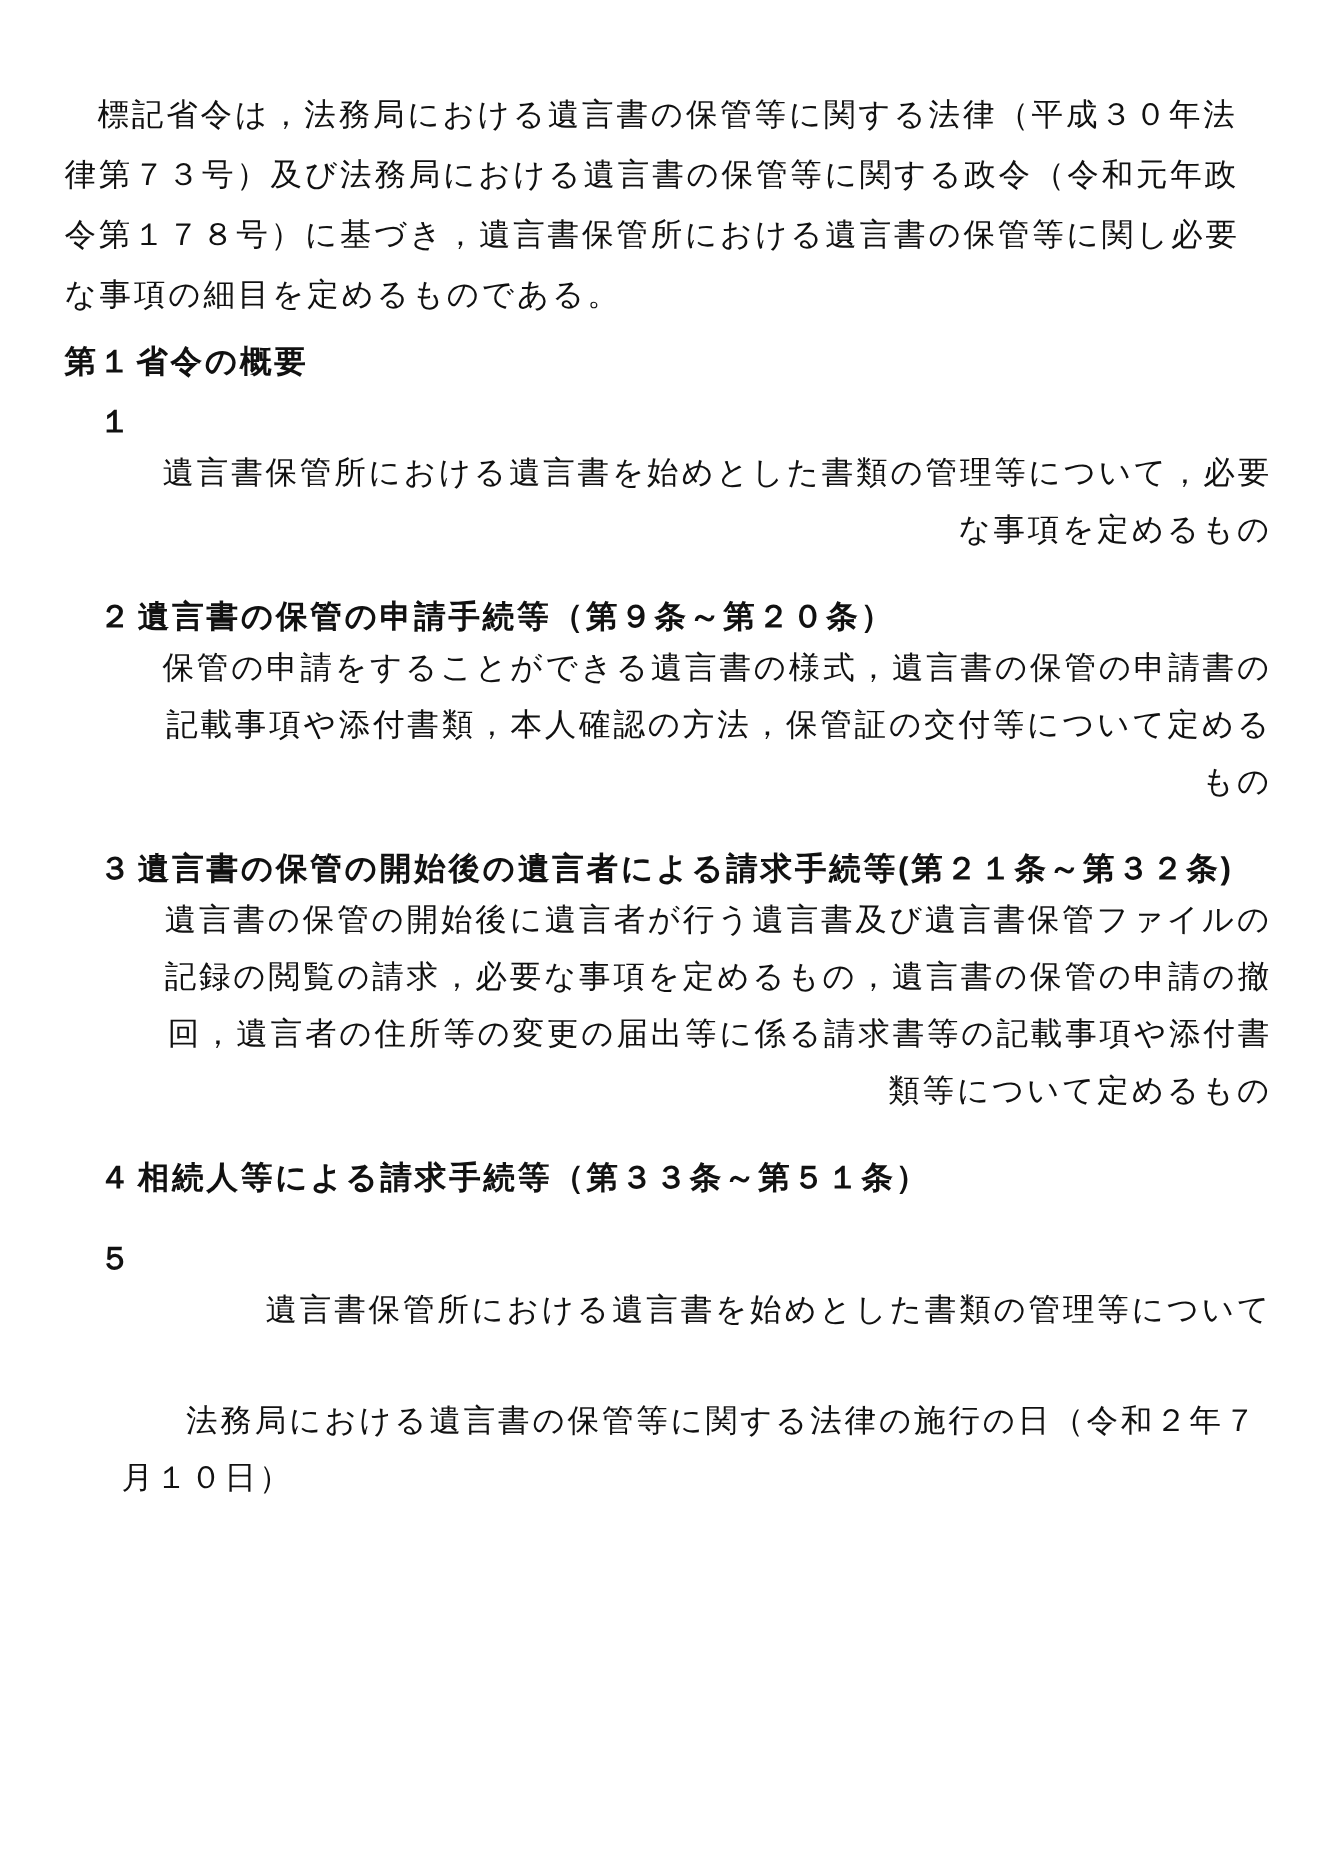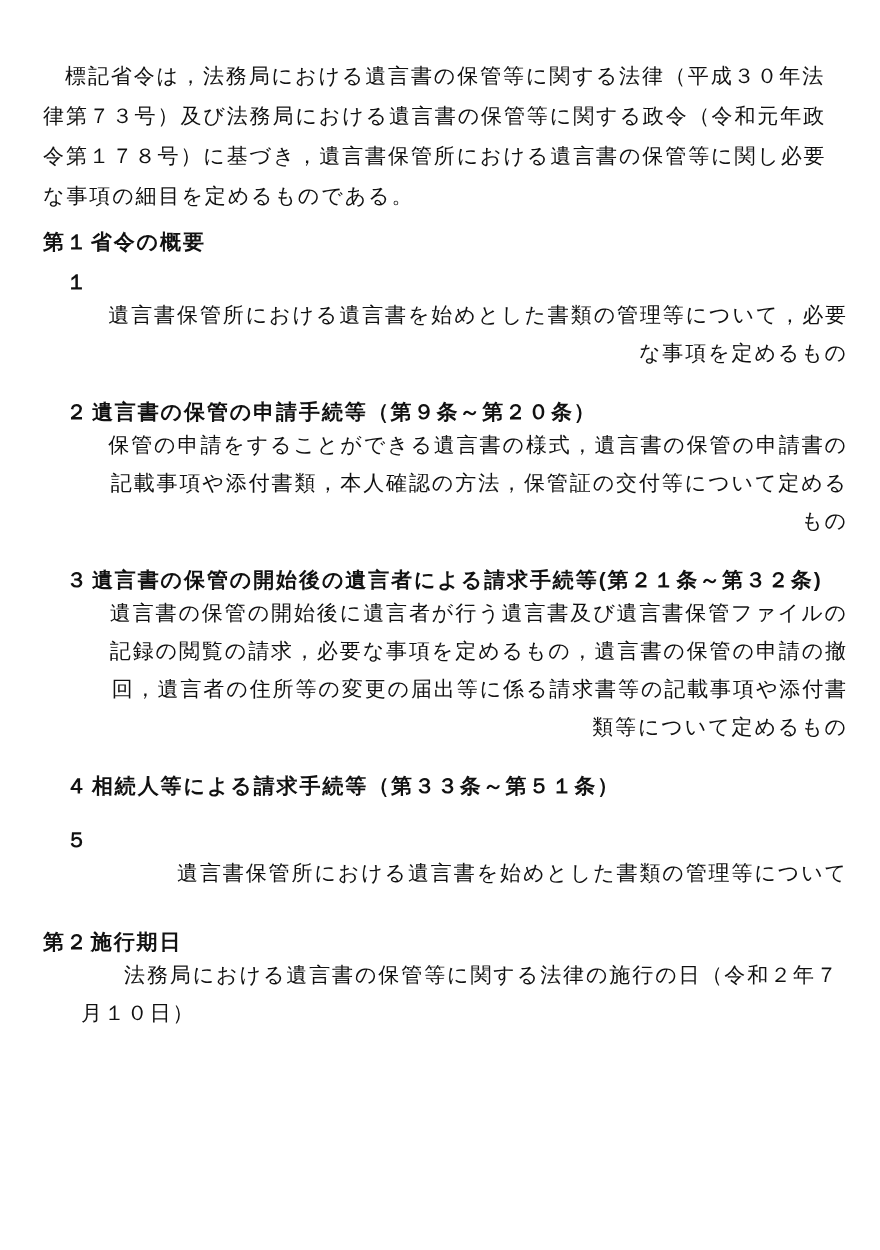--- a/index.html
+++ b/index.html
@@ -123,20 +123,16 @@
 
     <div class="item">
       <div class="item-head">
         <span class="item-num">５</span>
       </div>
       <p class="item-body">遺言書保管所における遺言書を始めとした書類の管理等について</p>
     </div>
   </section>
 
   <section class="sec2">
-    <div class="sec-head">
-      <span class="sec-label">第２</span>
-      <span class="sec-title">施行期日</span>
-    </div>
     <p class="sec-body">法務局における遺言書の保管等に関する法律の施行の日（令和２年７月１０日）</p>
   </section>
 
 </div>
 
 </body></html>

